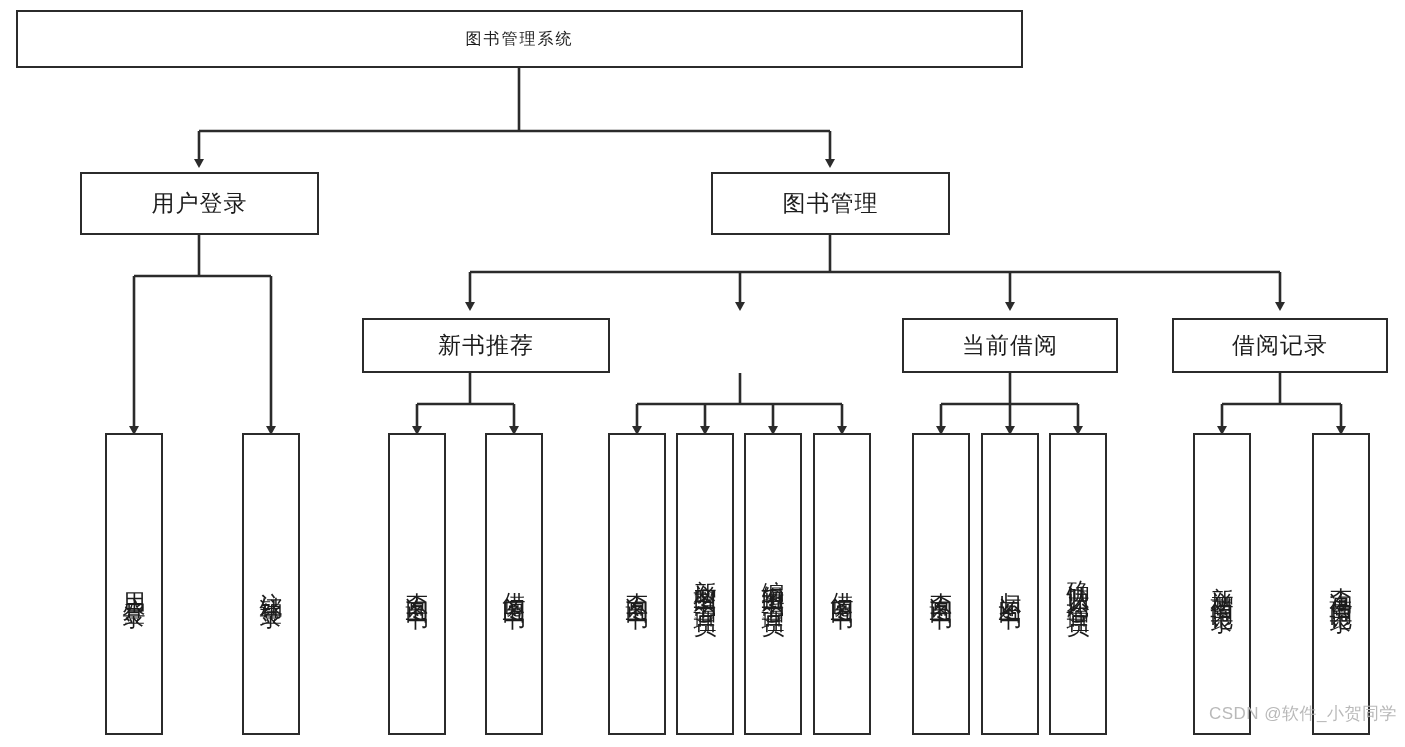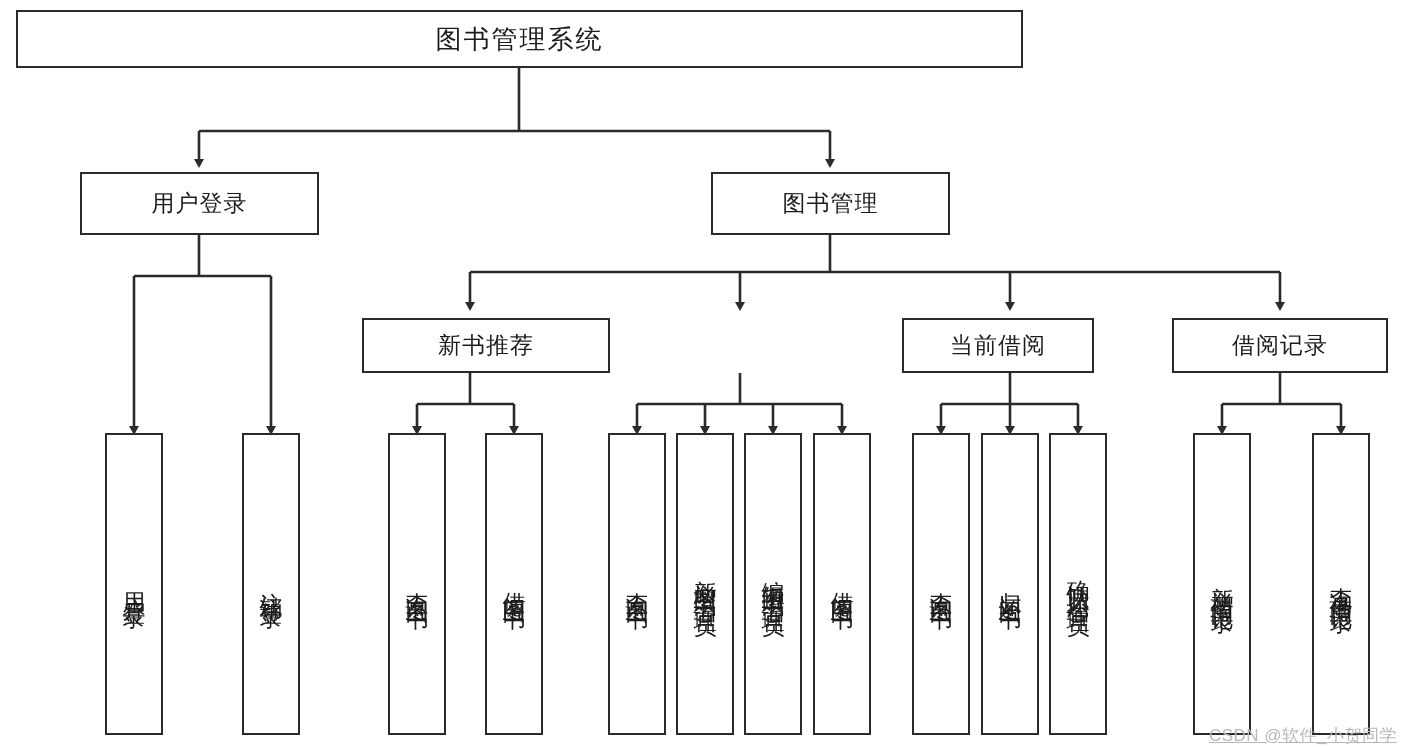--- a/index.html
+++ b/index.html
@@ -38,43 +38,42 @@
     display:block;
     line-height:1.18;
     white-space:nowrap;
   }
   
   .node.h .lbl{
     writing-mode:horizontal-tb;
     font-size:23px;
     letter-spacing:1px;
   }
-  .node.root .lbl{font-size:26px;letter-spacing:2px;}
+  .node.root .lbl{font-size:16px;letter-spacing:2px;}
   
   .node.v{
     align-items:center;
     justify-content:center;
   }
   .node.v .lbl{
     writing-mode:vertical-rl;
     text-orientation:upright;
     font-size:23px;
     letter-spacing:5px;
     line-height:1;
   }
   .watermark{
     position:absolute;
     right:8px;
-    bottom:0;
+    bottom:22px;
     font-size:17px;
     color:#b9b9b9;
     letter-spacing:.5px;
     z-index:5;
     white-space:nowrap;
-    text-decoration:underline;
   }
 </style>
 </head>
 <body>
 
 <div id="canvas">
 
   <svg id="wires" viewBox="0 0 1405 747">
     <defs>
       <marker id="arrow" markerWidth="9" markerHeight="10" refX="1" refY="5" orient="auto" markerUnits="userSpaceOnUse">
@@ -135,21 +134,21 @@
 
   <div class="node h" style="left:711px; top:172px; width:239px; height:63px;">
     <span class="lbl">图书管理</span>
   </div>
 
   <div class="node h" style="left:362px; top:318px; width:248px; height:55px;">
     <span class="lbl">新书推荐</span>
   </div>
 
 
-  <div class="node h" style="left:902px; top:318px; width:192px; height:55px;">
+  <div class="node h" style="left:902px; top:318px; width:216px; height:55px;">
     <span class="lbl">当前借阅</span>
   </div>
 
   <div class="node h" style="left:1172px; top:318px; width:216px; height:55px;">
     <span class="lbl">借阅记录</span>
   </div>
 
   <div class="node v" style="left:105px; top:433px; width:58px; height:302px;">
     <span class="lbl">用户登录</span>
   </div>

